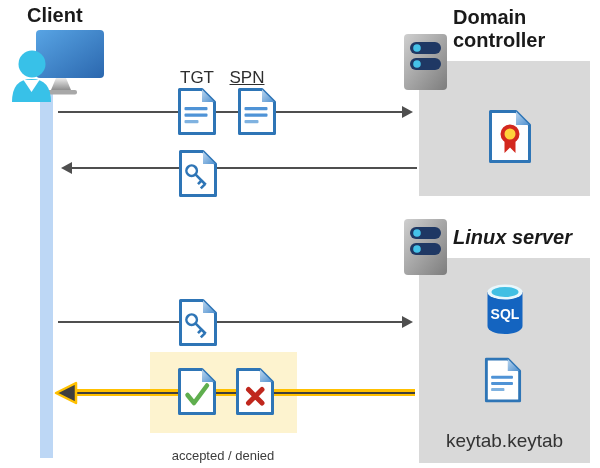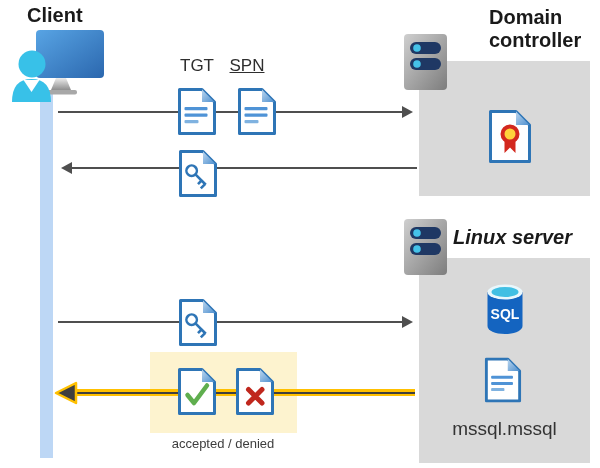--- a/index.html
+++ b/index.html
@@ -3,21 +3,21 @@
 <meta charset="utf-8">
 <style>
   html,body{margin:0;padding:0;background:#fff;}
   .canvas{
     position:relative;width:600px;height:468px;background:#ffffff;
     font-family:"Liberation Sans",sans-serif;overflow:hidden;
   }
   .abs{position:absolute;}
   .title{font-weight:bold;color:#1a1a1a;font-size:20px;line-height:1.15;}
   .plain{color:#2e2e2e;font-size:17px;}
-  .center{text-align:center;}
+  .center{text-align:center;margin-top:12px;}
   .graybox{background:var(--box-gray,#d9d9d9);}
   .timeline{background:var(--timeline,#bdd7f5);}
   .hl{background:var(--highlight,#fdf3cf);}
   .aline{height:2px;background:var(--arrow-gray,#4f4f4f);}
   .ahead-r{width:0;height:0;border-top:6px solid transparent;border-bottom:6px solid transparent;
            border-left:11px solid var(--arrow-gray,#4f4f4f);}
   .ahead-l{width:0;height:0;border-top:6px solid transparent;border-bottom:6px solid transparent;
            border-right:11px solid var(--arrow-gray,#4f4f4f);}
   .yline{height:7px;background:var(--yellow,#ffc000);position:absolute;}
   .yline .core{position:absolute;left:0;right:0;top:2.5px;height:2px;background:#3f3f3f;}
@@ -166,23 +166,23 @@
 
   <svg class="abs" style="left:484px;top:353px;" width="38" height="54" viewBox="0 0 40 47">
     <path d="M2.5 1.5 H25 L37.5 14 V45.5 H2.5 Z" fill="#ffffff" stroke="var(--doc-border,#2e75b6)" stroke-width="3" stroke-linejoin="round"></path>
     <path d="M25 1.5 L37.5 14 H25 Z" fill="url(#g-fold)"></path>
     <rect x="7.5" y="19" width="23" height="3.2" rx="1" fill="var(--doc-lines,#4f93d6)"></rect>
     <rect x="7.5" y="25.5" width="23" height="3.2" rx="1" fill="var(--doc-lines,#4f93d6)"></rect>
     <rect x="7.5" y="32" width="14" height="3.2" rx="1" fill="#7fb2e0"></rect>
   </svg>
 
   <div class="abs title" style="left:27px;top:4px;">Client</div>
-  <div class="abs title" style="left:453px;top:6px;width:112px;margin-left:36px;">Domain controller</div>
+  <div class="abs title" style="left:453px;top:6px;width:112px;">Domain controller</div>
   <div class="abs title" style="left:453px;top:226px;width:140px;font-style:italic;">Linux server</div>
 
   <div class="abs plain center" style="left:175px;top:56px;width:44px;">TGT</div>
   <div class="abs plain center" style="left:225px;top:56px;width:44px;text-decoration:underline;">SPN</div>
 
-  <div class="abs center" style="left:419px;top:418px;width:171px;font-size:19px;color:#333333;">mssql.mssql</div>
+  <div class="abs center" style="left:419px;top:418px;width:171px;font-size:19px;color:#333333;">keytab.keytab</div>
 
   <div class="abs center" style="left:118px;top:436px;width:210px;font-size:13px;color:#3d3d3d;">accepted / denied</div>
 
 </div>
 
 </body></html>

